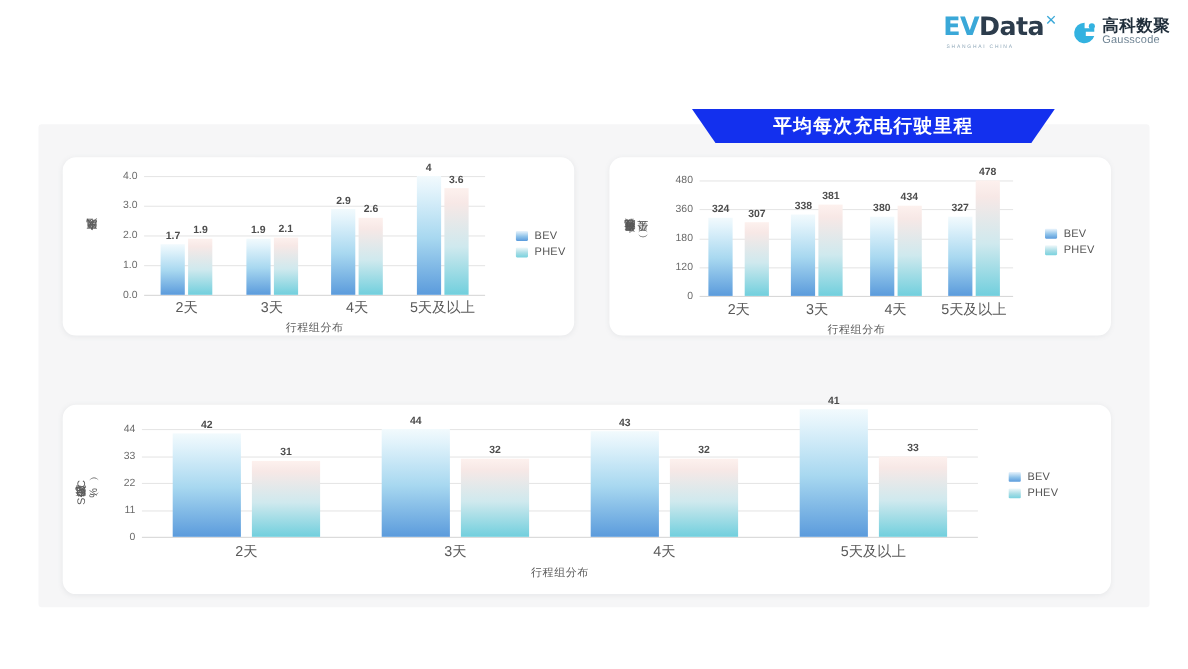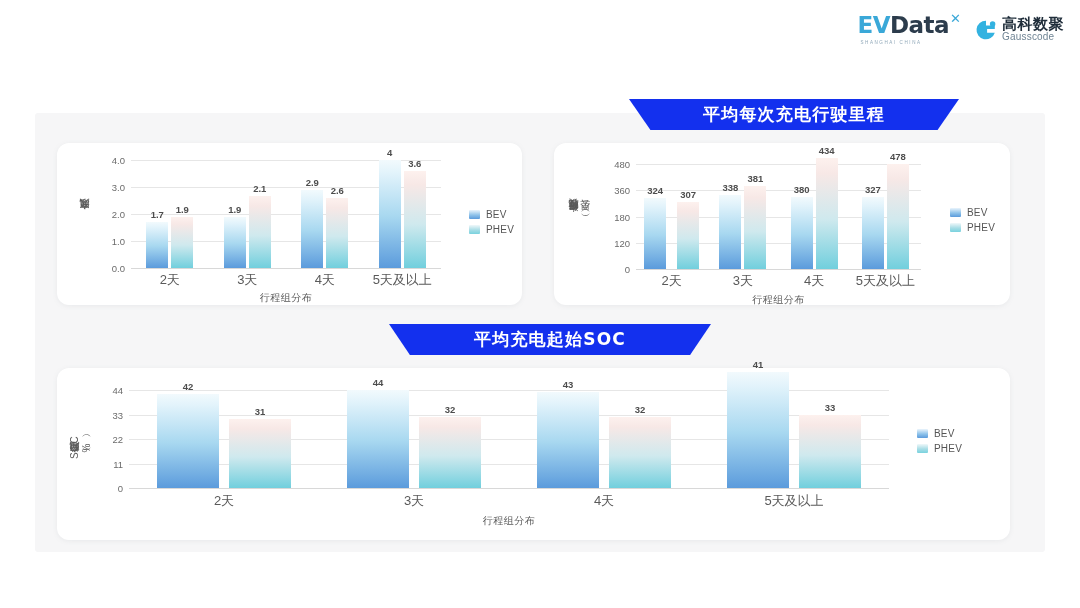--- a/index.html
+++ b/index.html
@@ -156,23 +156,20 @@
 
   <div class="panel"></div>
 
   <div class="card" id="card-1"></div>
   <div class="card" id="card-2"></div>
   <div class="card" id="card-3"></div>
 
   <div class="banner" id="banner-2">
     <span>平均每次充电行驶里程</span>
   </div>
-  <div class="banner" id="banner-3">
-    <span>平均充电起始SOC</span>
-  </div>
 
   <div class="chart" id="chart-1" style="left:57px; top:143px; width:465px; height:162px;">
     <div class="ylabel" id="c1-ylabel" style="left:22px; top:22px; height:105px; width:14px;">充电频次</div>
     <div class="yticks" id="c1-yticks" style="left:38px; top:17px; width:30px; height:108px;">
         <div class="ytick" style="top: 0px;">4.0</div>
         <div class="ytick" style="top: 27px;">3.0</div>
         <div class="ytick" style="top: 54px;">2.0</div>
         <div class="ytick" style="top: 81px;">1.0</div>
         <div class="ytick" style="top: 108px;">0.0</div>
       </div>
@@ -195,21 +192,21 @@
               </div>
             </div>
           </div>
           <div class="group" style="gap: 3px;">
             <div class="barwrap" style="width: 22px;">
               <div class="bar bev" style="height: 51.3px;">
                 <div class="vlabel">1.9</div>
               </div>
             </div>
             <div class="barwrap" style="width: 22px;">
-              <div class="bar phev" style="height: 72px;">
+              <div class="bar phev" style="height: 52px;">
                 <div class="vlabel">2.1</div>
               </div>
             </div>
           </div>
           <div class="group" style="gap: 3px;">
             <div class="barwrap" style="width: 22px;">
               <div class="bar bev" style="height: 78.3px;">
                 <div class="vlabel">2.9</div>
               </div>
             </div>
@@ -293,21 +290,21 @@
               </div>
             </div>
           </div>
           <div class="group" style="gap: 3px;">
             <div class="barwrap" style="width: 22px;">
               <div class="bar bev" style="height: 72.1875px;">
                 <div class="vlabel">380</div>
               </div>
             </div>
             <div class="barwrap" style="width: 22px;">
-              <div class="bar phev" style="height: 111px;">
+              <div class="bar phev" style="height: 82px;">
                 <div class="vlabel">434</div>
               </div>
             </div>
           </div>
           <div class="group" style="gap: 3px;">
             <div class="barwrap" style="width: 22px;">
               <div class="bar bev" style="height: 71.5312px;">
                 <div class="vlabel">327</div>
               </div>
             </div>

